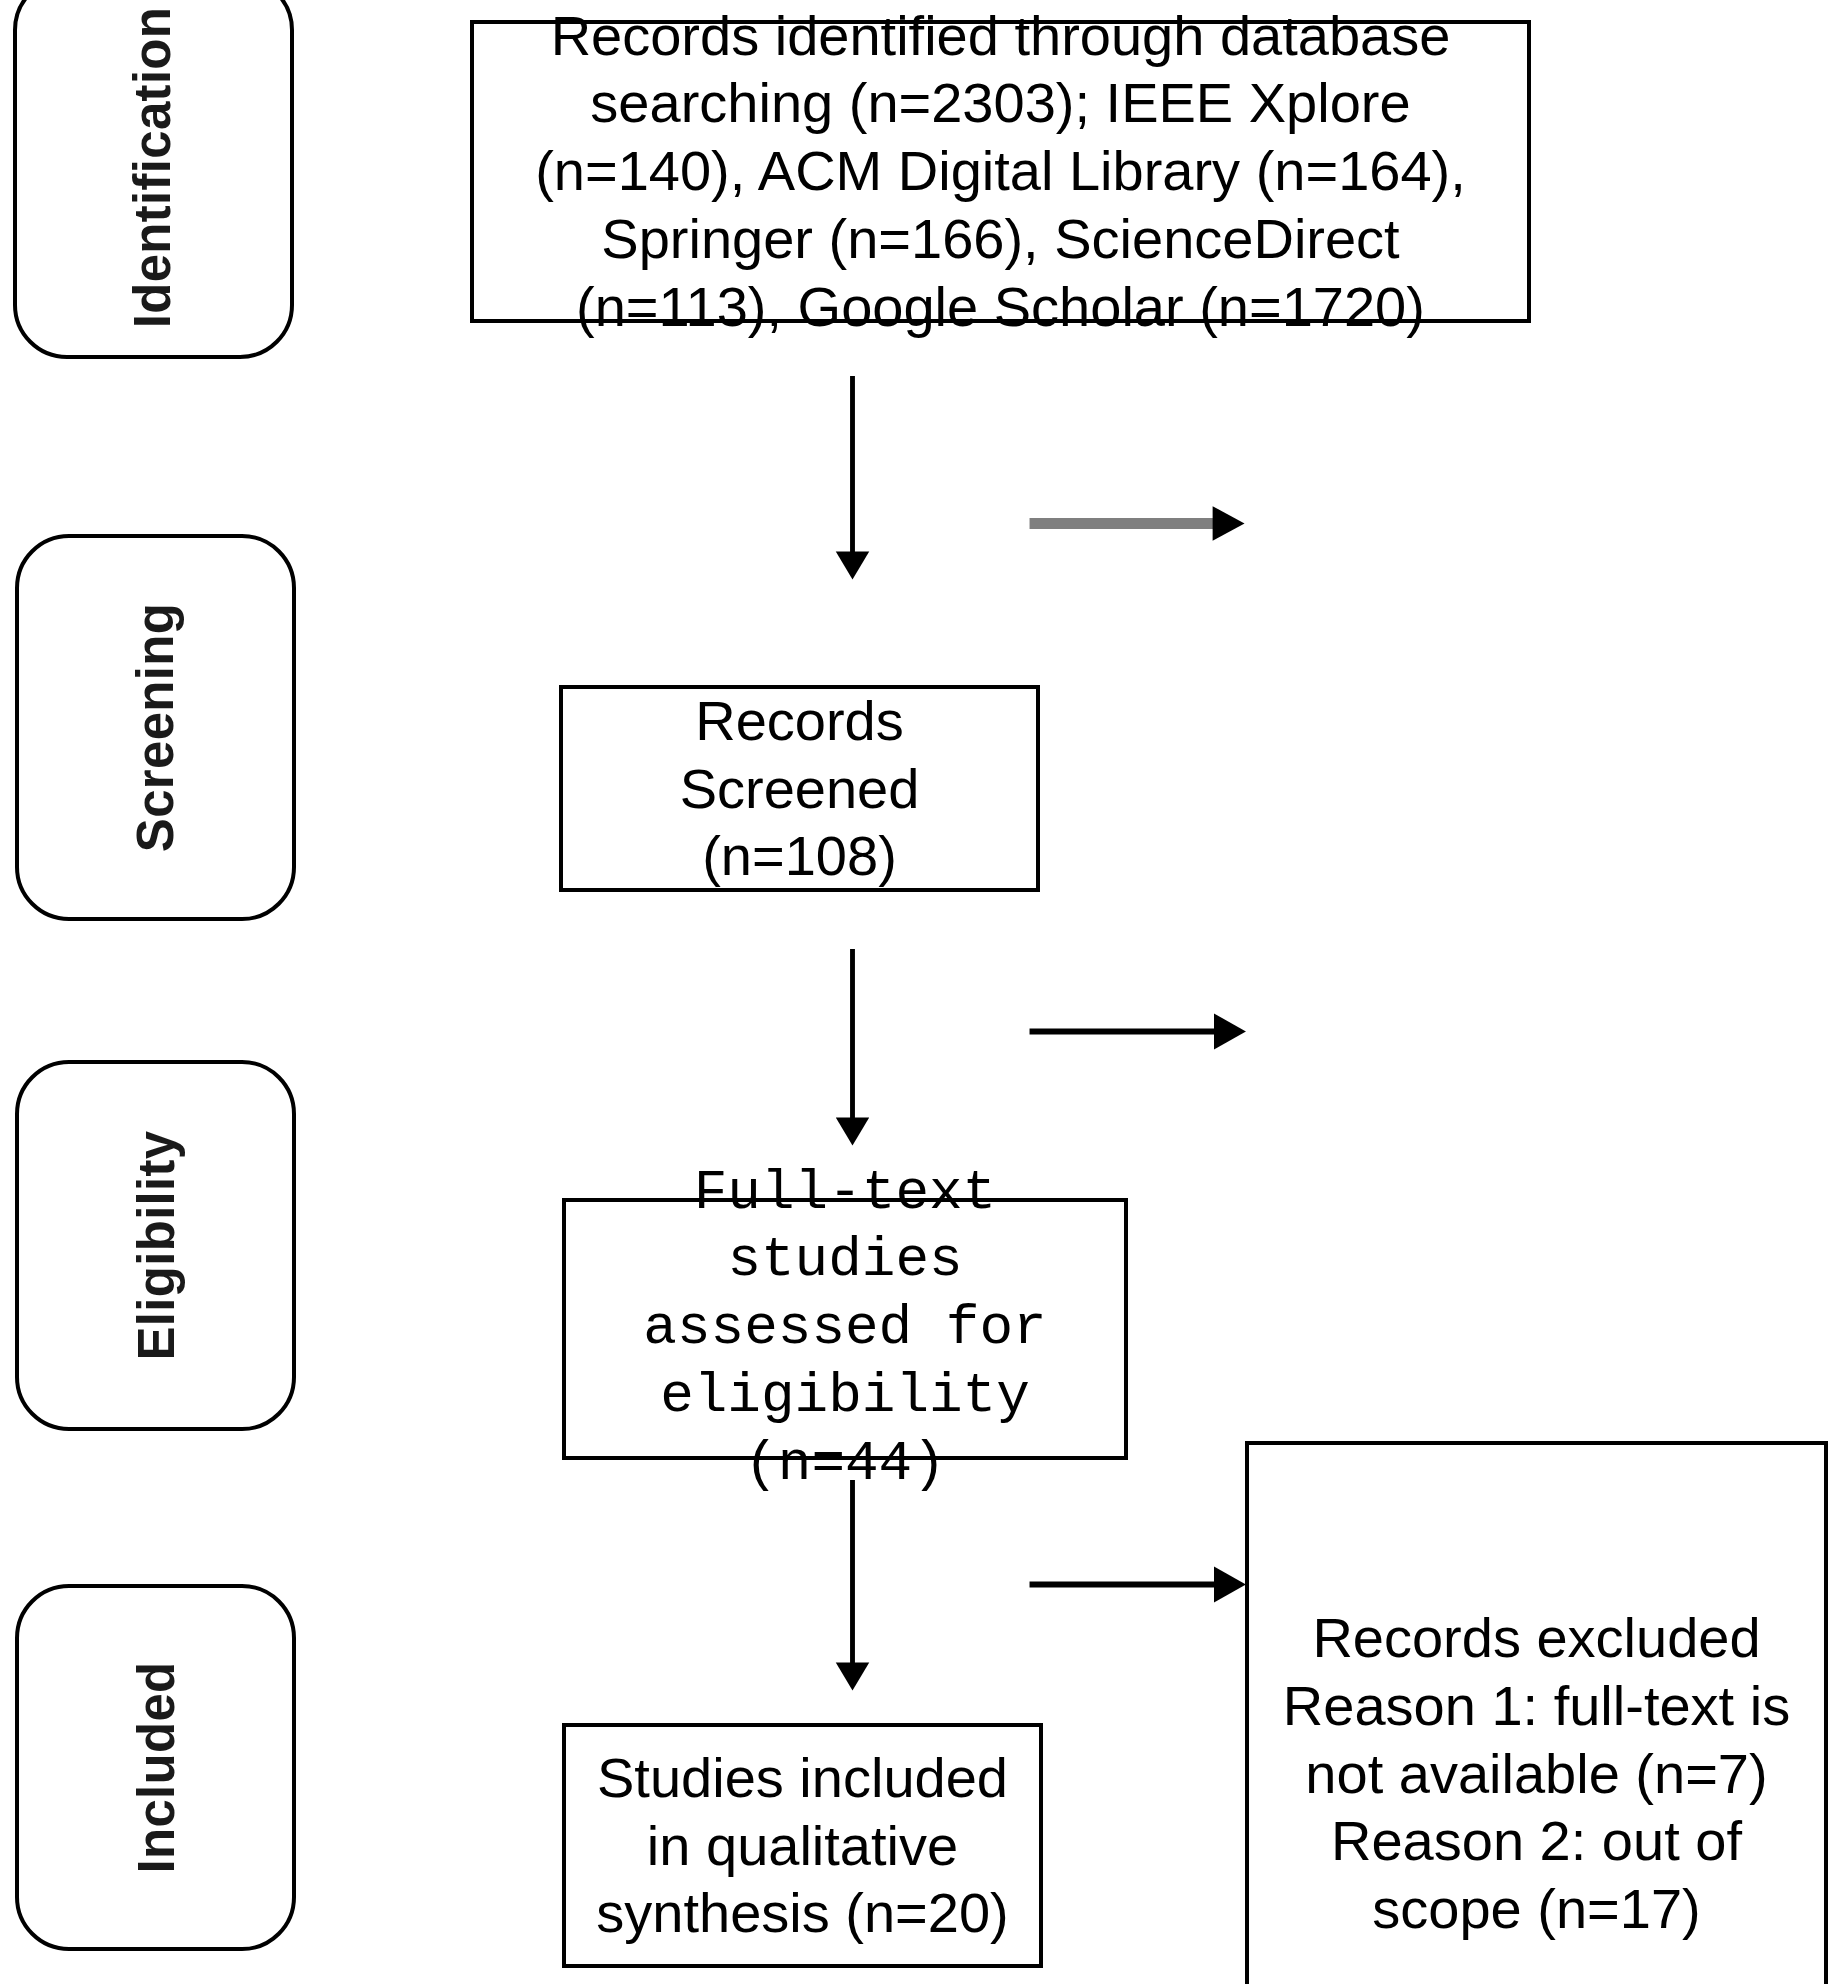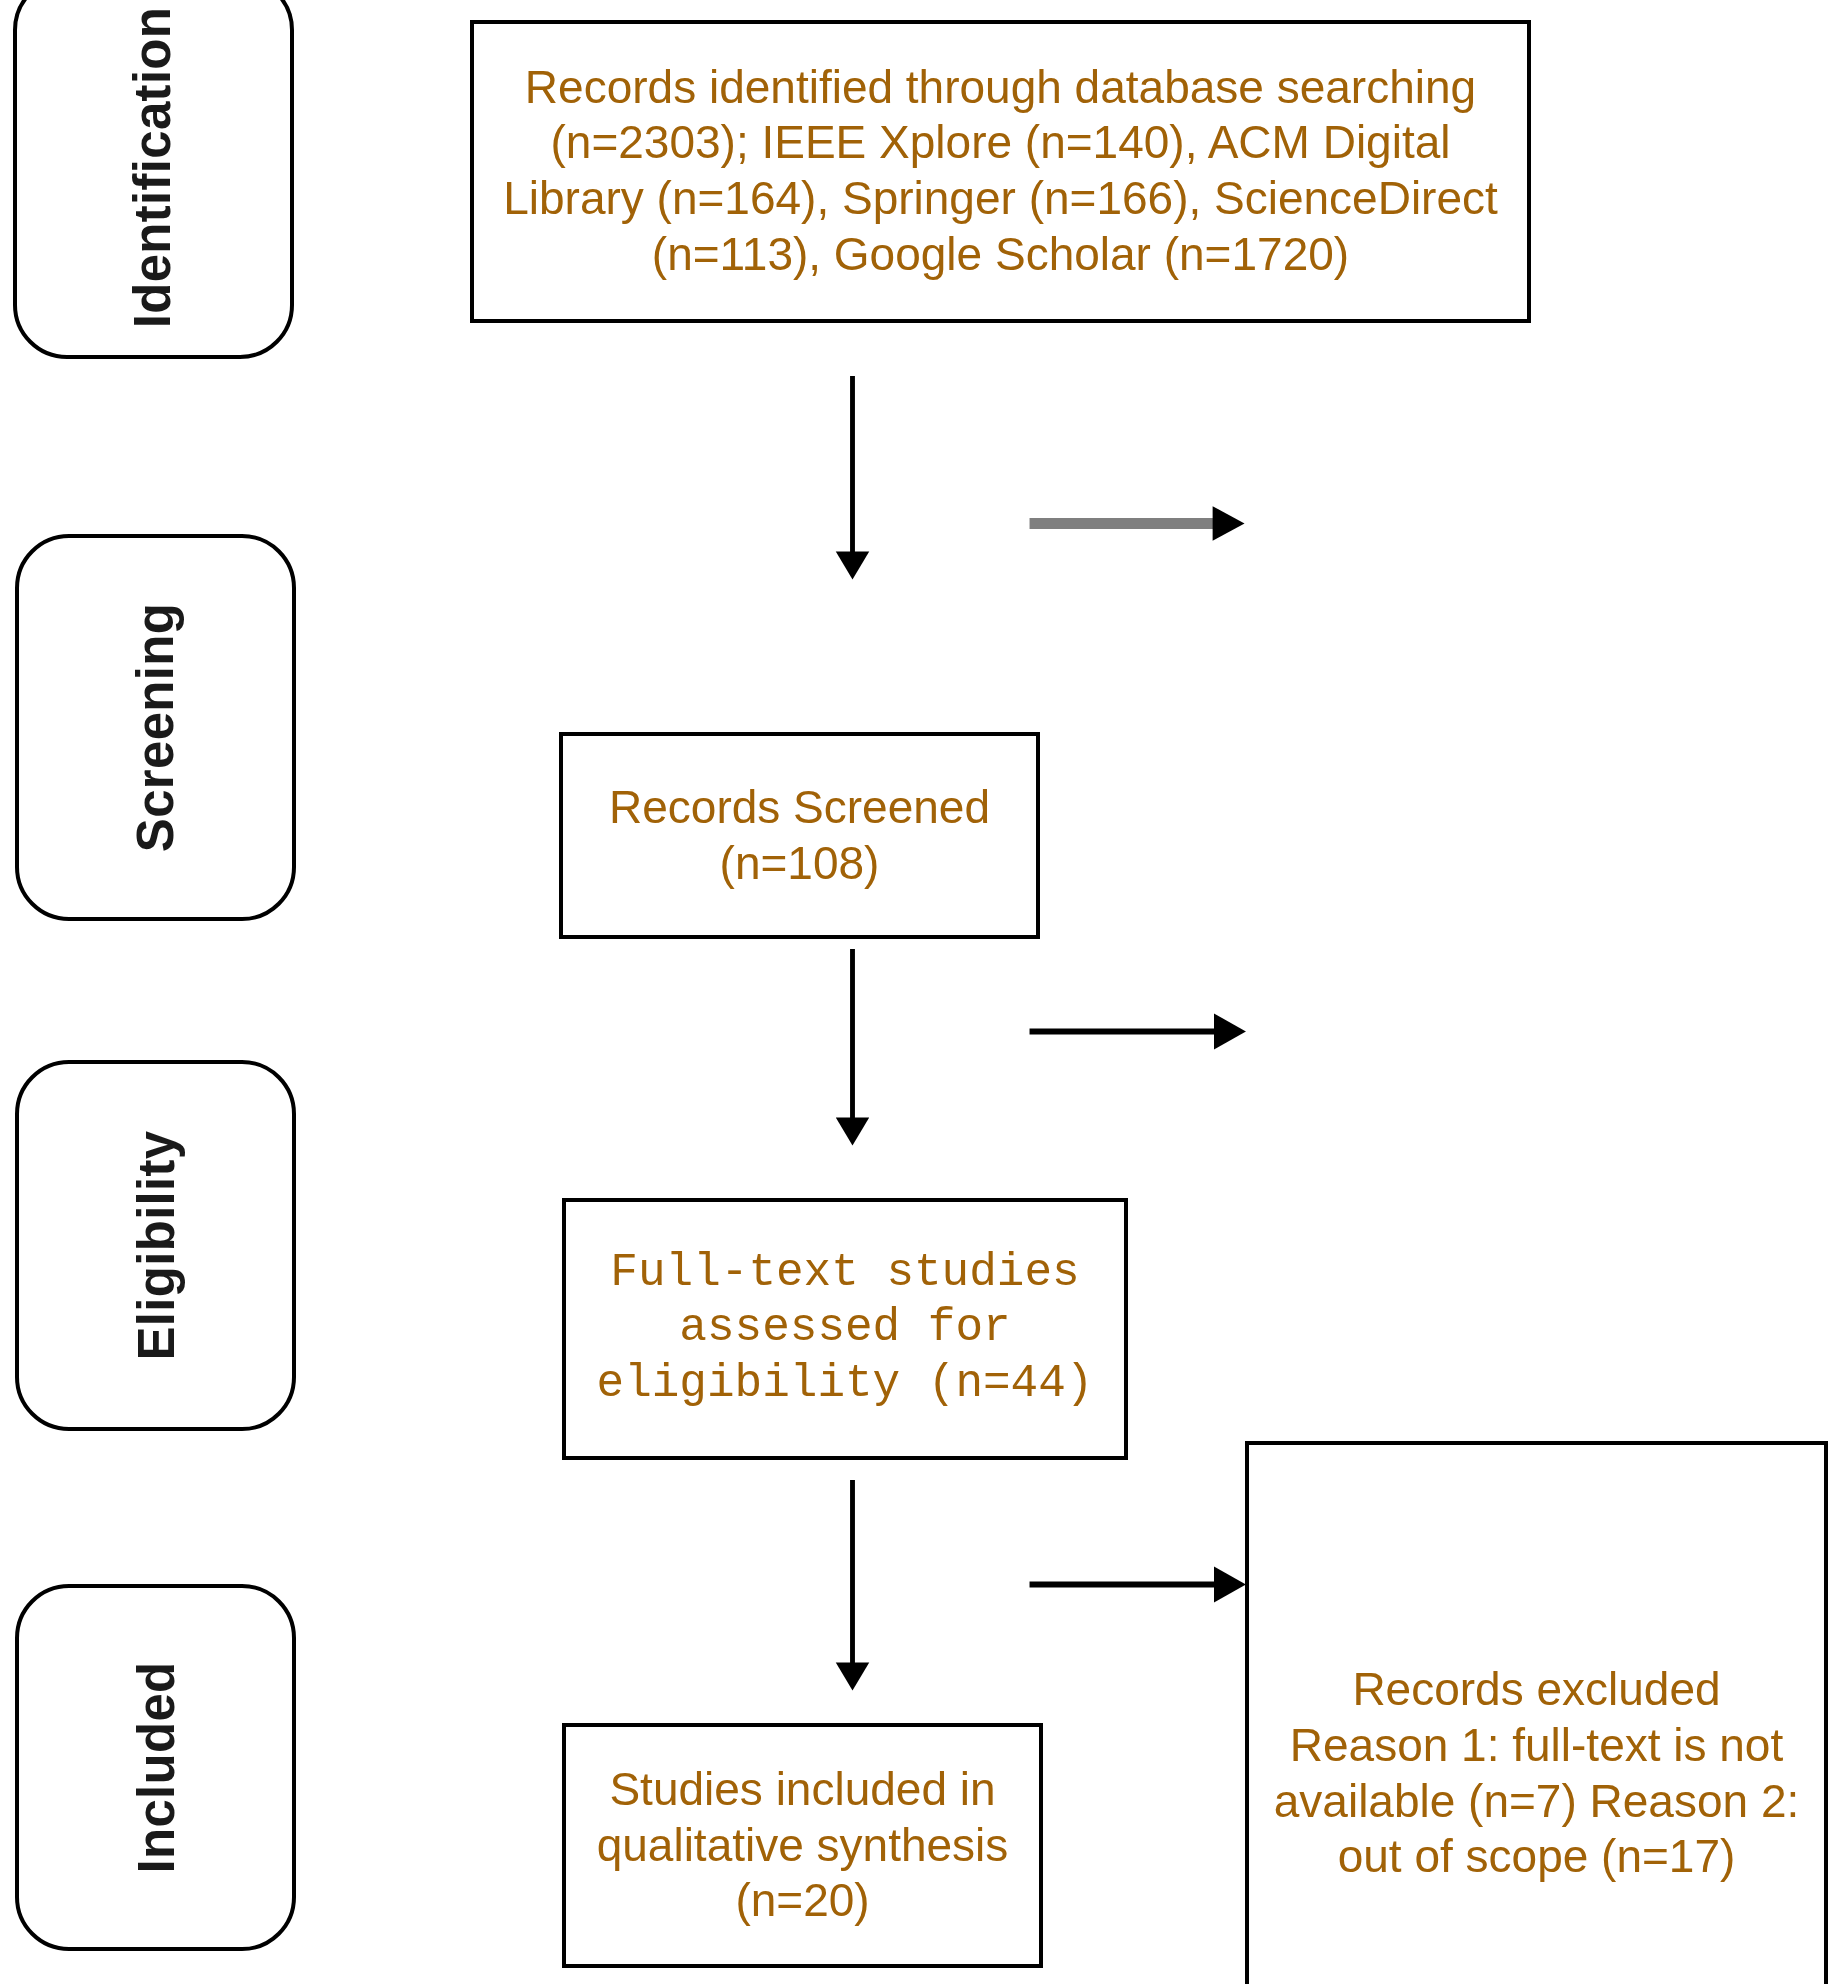--- a/index.html
+++ b/index.html
@@ -44,23 +44,23 @@
     border:4.2px solid #000000;
     background:#ffffff;
     box-sizing:border-box;
     display:flex;
     align-items:center;
     justify-content:center;
     text-align:center;
     padding:7px 18px;
   }
   .box .box-text{
-    font-size:46px;
+    font-size:56px;
     line-height:1.21;
-    color:#a16207;
+    color:#000000;
     white-space:pre-line;
   }
 
   
   .conn{position:absolute;}
   .conn svg{display:block;overflow:visible;}
 </style>
 </head>
 <body>
 
@@ -80,21 +80,21 @@
 
   <div class="stage" style="left:15.3px; top:1584px; width:281px; height:367px;">
     <span class="stage-label">Included</span>
   </div>
 
   <div class="box" style="left:470px; top:19.5px; width:1061px; height:303px;">
     <span class="box-text">Records identified through database searching (n=2303); IEEE Xplore (n=140), ACM Digital Library (n=164), Springer (n=166), ScienceDirect (n=113), Google Scholar (n=1720)</span>
   </div>
 
 
-  <div class="box" style="left:559px; top:732px; width:481px; height:207px;">
+  <div class="box" style="left:559px; top:685px; width:481px; height:207px;">
     <span class="box-text">Records Screened
 (n=108)</span>
   </div>
 
 
   <div class="box" style="left:562px; top:1198px; width:566px; height:262px;font-family:Liberation Mono, monospace;">
     <span class="box-text">Full-text studies assessed for eligibility (n=44)</span>
   </div>
 
   <div class="box" style="left:1245px; top:1441px; width:583px; height:665px;">

